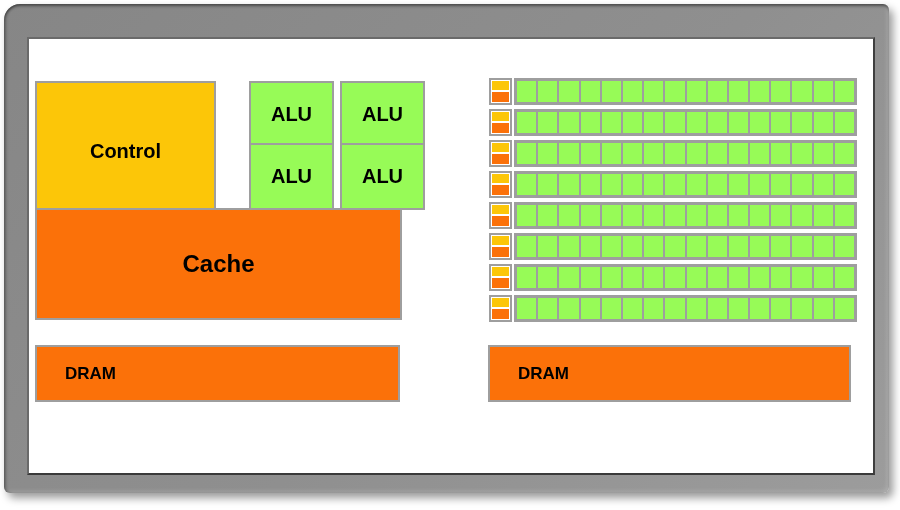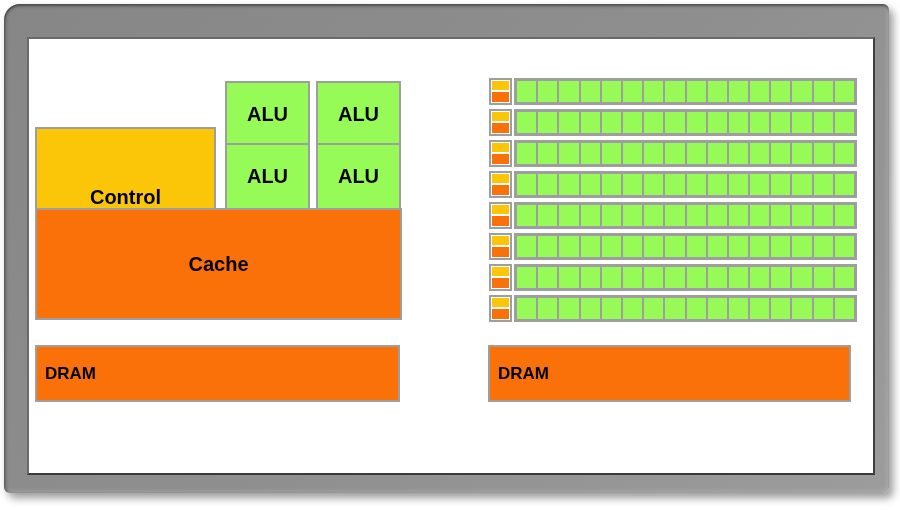--- a/index.html
+++ b/index.html
@@ -32,32 +32,32 @@
     box-sizing: content-box;
   }
   .block {
     position: absolute;
     box-sizing: border-box;
     border: 2px solid var(--block-border);
     color: #000;
     font-weight: bold;
   }
   .centered { display: flex; align-items: center; justify-content: center; }
-  .control-block { left: 6px; top: 42px; width: 181px; height: 141px; background: var(--gold); font-size: 20px; margin-top: 46px; }
-  .alu-block { width: 85px; height: 67px; background: var(--green); font-size: 20px; }
+  .control-block { left: 6px; top: 42px; width: 181px; height: 141px; background: var(--gold); font-size: 20px; }
+  .alu-block { width: 85px; height: 67px; background: var(--green); font-size: 20px; margin-left: 24px; }
   .alu-1 { left: 196px; top: 42px; }
   .alu-2 { left: 287px; top: 42px; }
   .alu-3 { left: 196px; top: 104px; }
   .alu-4 { left: 287px; top: 104px; }
-  .cache-block { left: 6px; top: 169px; width: 367px; height: 112px; background: var(--orange); font-size: 20px; }
+  .cache-block { left: 6px; top: 169px; width: 367px; height: 112px; background: var(--orange); font-size: 24px; }
   .dram-block {
     background: var(--orange);
     font-size: 17px;
     display: flex; align-items: center;
-    padding-left: 8px;
+    padding-left: 28px;
   }
   .dram-left { left: 6px; top: 306px; width: 365px; height: 57px; }
   .dram-right { left: 459px; top: 306px; width: 363px; height: 57px; }
   .caption {
     position: absolute;
     top: 376px;
     font-size: 27px;
     font-weight: bold;
     color: #000;
     text-align: center;

